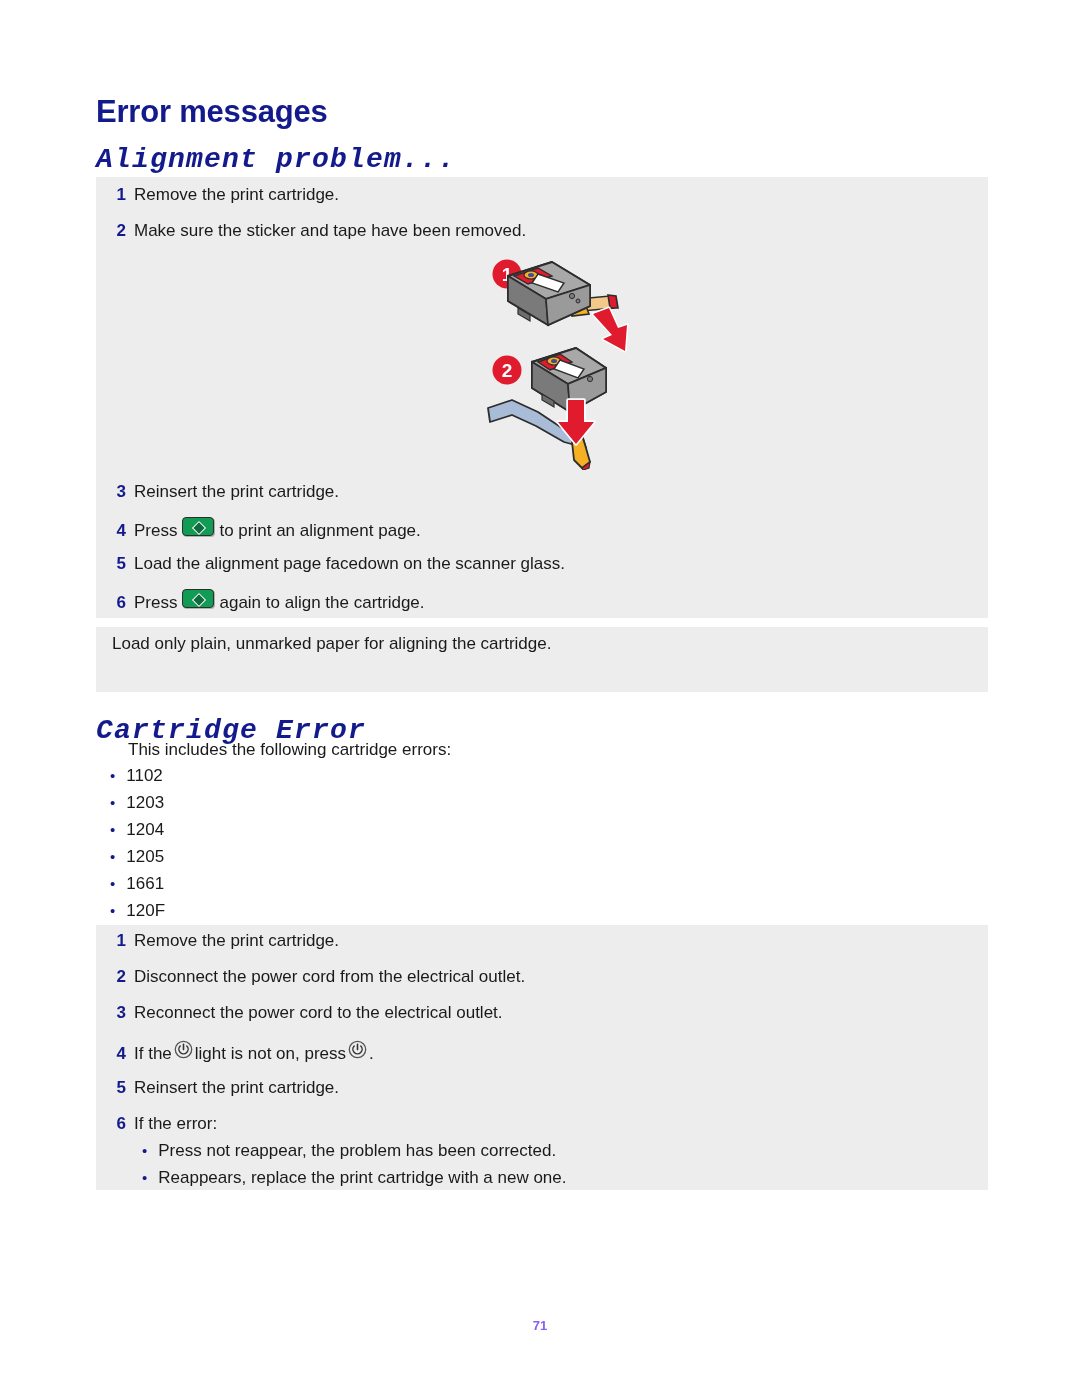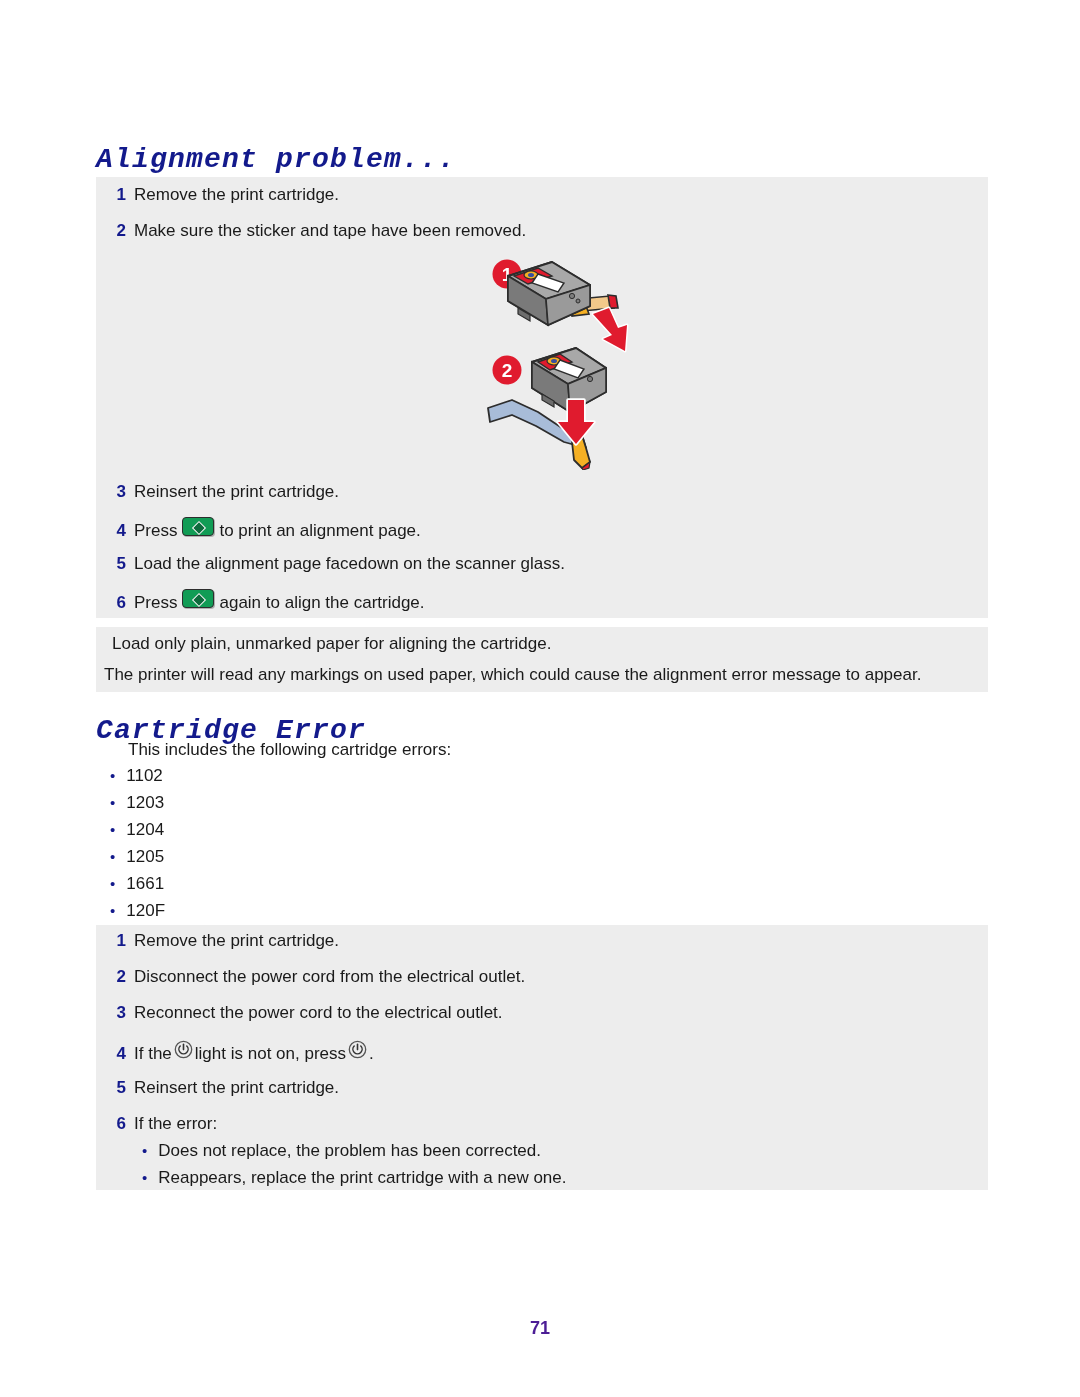--- a/index.html
+++ b/index.html
@@ -144,30 +144,31 @@
   }
   #illustration svg { display: block; }
 
   
   .page-number {
     position: absolute;
     left: 0;
     top: 1318px;
     width: 1080px;
     text-align: center;
-    font-size: 18px;
+    font-size: 13px;
     font-weight: bold;
-    color: #4c1d95;
+    color: #8b5cf6;
   }
 </style>
 </head>
 <body>
 
 <div class="page">
 
+  <div class="h1">Error messages</div>
 
   <div class="h2 alignment">Alignment problem...</div>
 
   <div class="gray-block" id="block-align"></div>
 
   <div class="step" style="left:104px; top:184px;">
     <span class="num">1</span>
     <span class="txt">Remove the print cartridge.</span>
   </div>
   <div class="step" style="left:104px; top:220px;">
@@ -258,21 +259,20 @@
 
   <div class="step" style="left:104px; top:589px;">
     <span class="num">6</span>
     <span class="txt">Press</span>
     <span class="btn-green"></span>
     <span class="txt">again to align the cartridge.</span>
   </div>
 
   <div class="gray-block" id="block-note"></div>
   <div class="plain" style="left:104px; top:633px;margin-left:8px;">Load only plain, unmarked paper for aligning the cartridge.</div>
-  <div class="plain" style="left:104px; top:664px;">The printer will read any markings on used paper, which could cause the alignment error message to appear.</div>
 
   <div class="h2 cartridge">Cartridge Error</div>
 
   <div class="plain" style="left:96px; top:739px;margin-left:32px;">This includes the following cartridge errors:</div>
 
   <div class="bullet" style="left:110px; top:765px;">
     <span class="dot">•</span>
     <span class="btxt">1102</span>
   </div>
   <div class="bullet" style="left:110px; top:792px;">
@@ -336,21 +336,21 @@
     <span class="num">5</span>
     <span class="txt">Reinsert the print cartridge.</span>
   </div>
   <div class="step" style="left:104px; top:1113px;">
     <span class="num">6</span>
     <span class="txt">If the error:</span>
   </div>
 
   <div class="bullet" style="left:142px; top:1140px;">
     <span class="dot">•</span>
-    <span class="btxt">Does not replace, the problem has been corrected.</span>
+    <span class="btxt">Press not reappear, the problem has been corrected.</span>
   </div>
   <div class="bullet" style="left:142px; top:1167px;">
     <span class="dot">•</span>
     <span class="btxt">Reappears, replace the print cartridge with a new one.</span>
   </div>
 
   <div class="page-number">71</div>
 
 </div>
 

